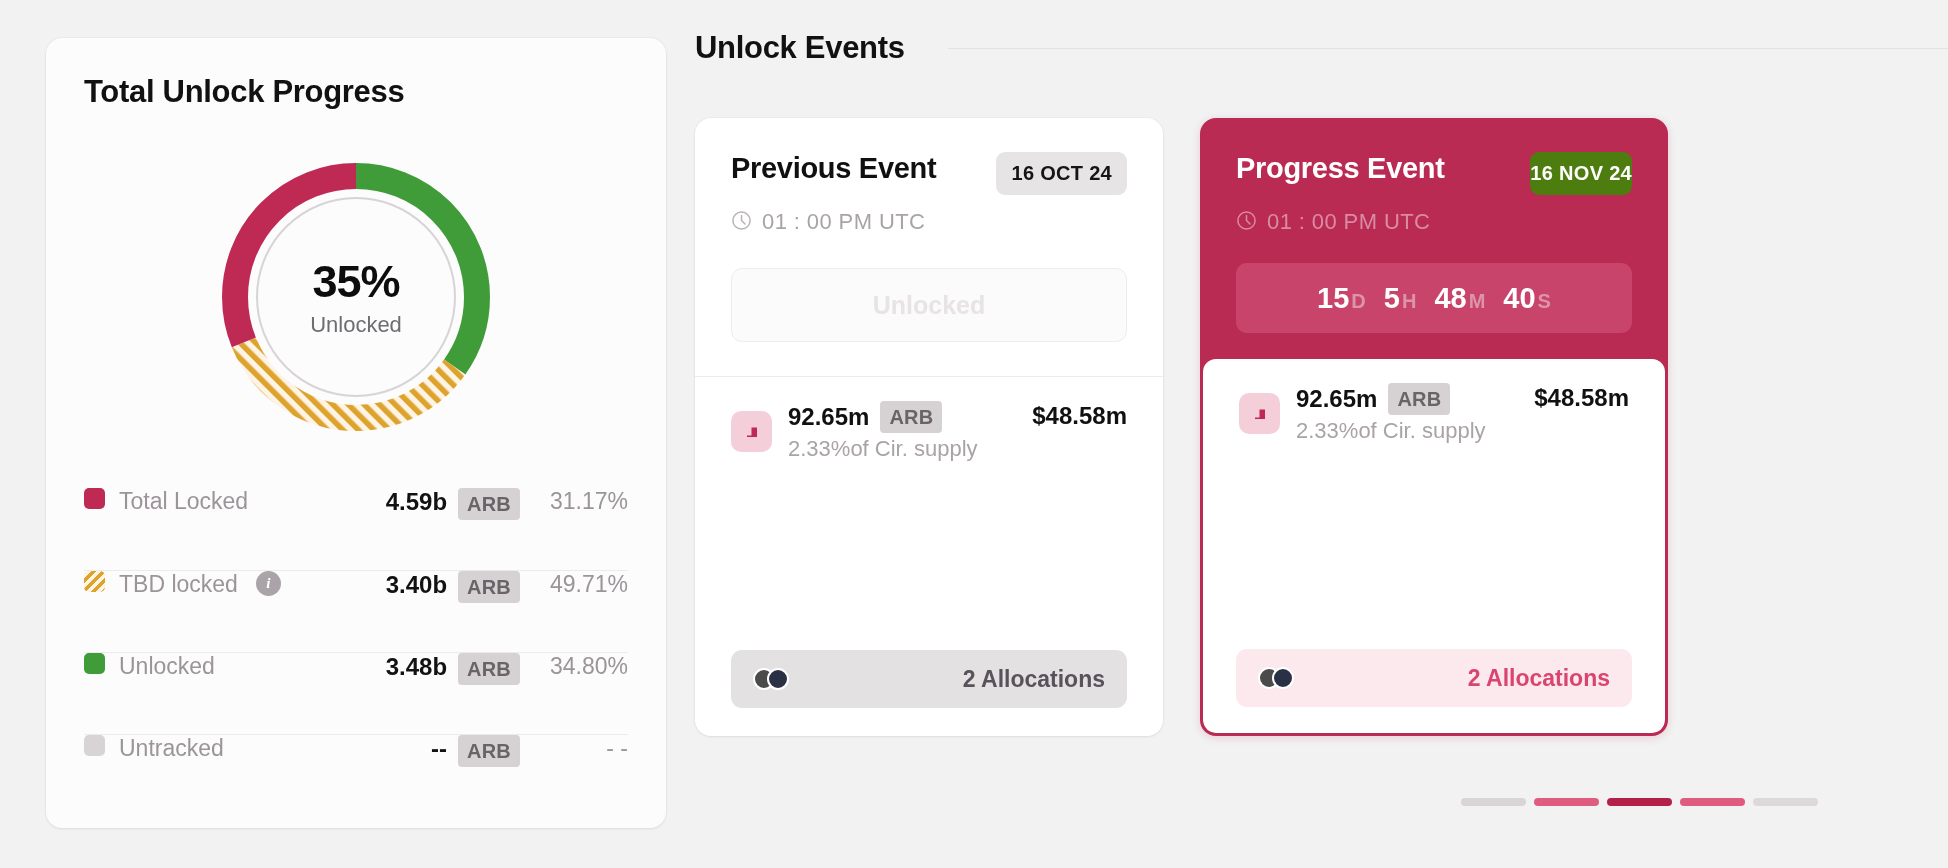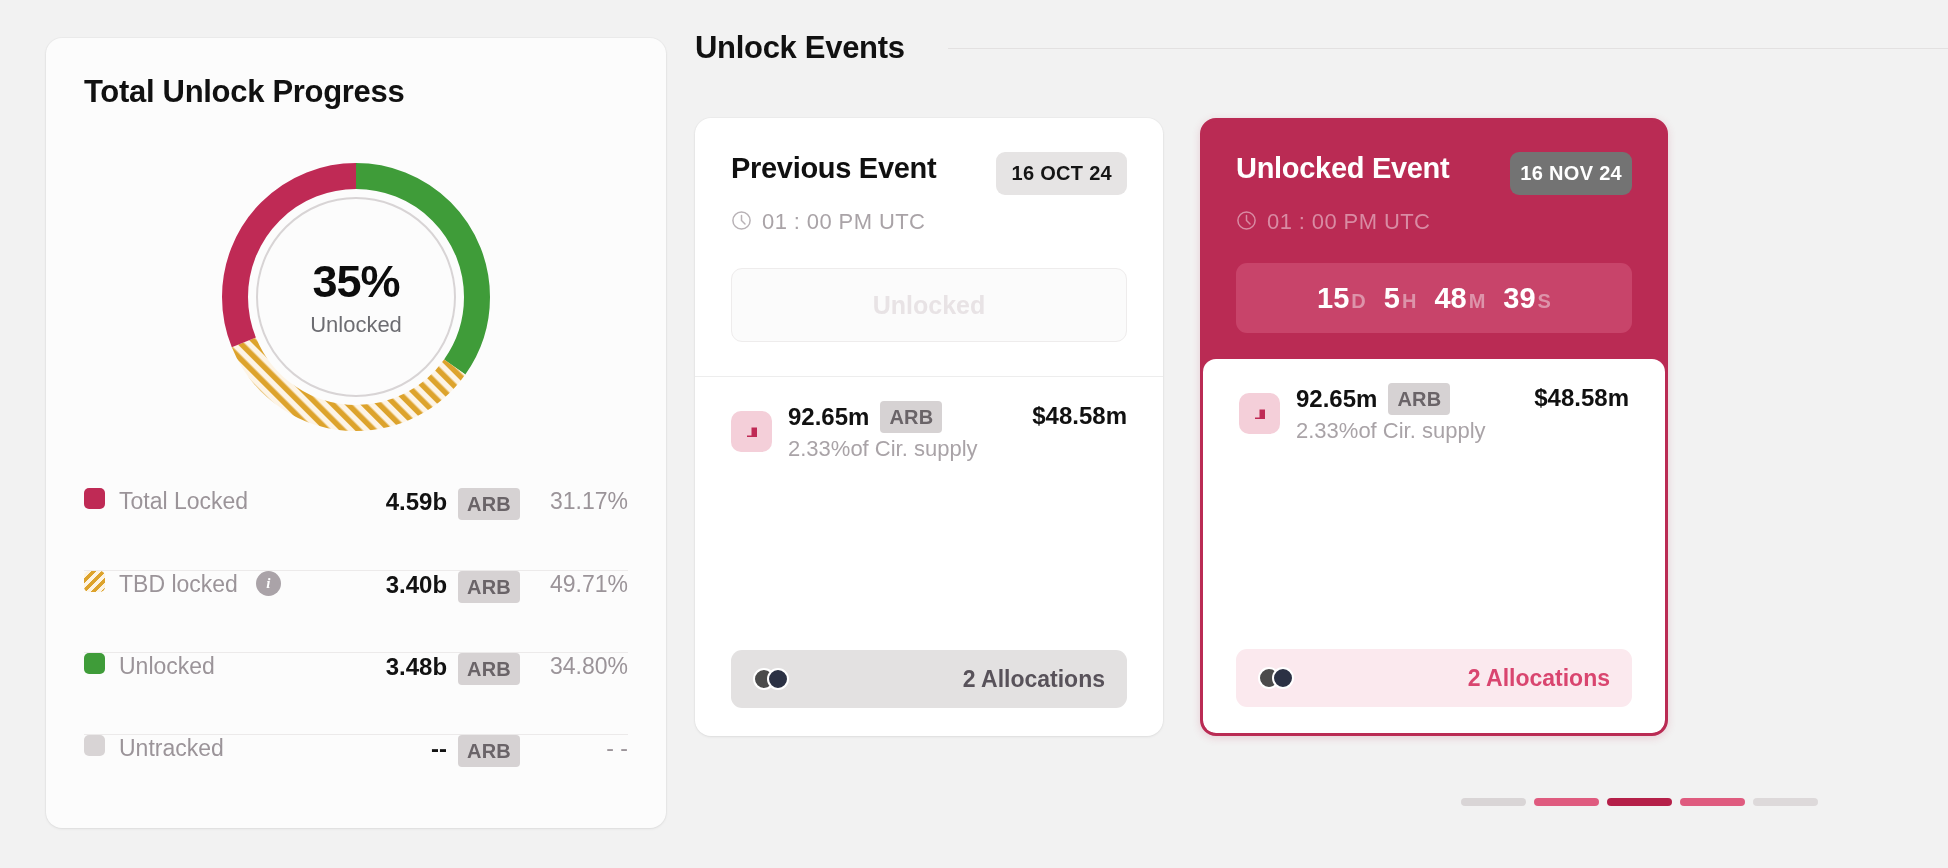--- a/index.html
+++ b/index.html
@@ -159,22 +159,22 @@
   .up-card {
     background: #ba2b54;
     border: 3px solid #ba2b54;
     height: 618px;
     box-shadow: 0 2px 8px rgba(186,43,84,.18);
   }
   .up-head { padding: 31px 33px 0 33px; }
   .up-name { font-size: 29px; font-weight: 700; color: #fff; letter-spacing: -.3px; }
   .up-date-pill {
     font-size: 20px; font-weight: 700; letter-spacing: .3px;
-    padding: 10px 10px; border-radius: 9px;
-    background: #737373; color: #fff; white-space: nowrap;
+    padding: 10px 0; border-radius: 9px;
+    background: #4d7c0f; color: #fff; white-space: nowrap;
   }
   .up-time-txt { font-size: 22px; color: #d98ba3; letter-spacing: .4px; }
 
   .countdown {
     margin: 28px 33px 0 33px; height: 70px;
     border-radius: 11px; background: #c8446a;
     display: flex; align-items: center; justify-content: center;
     gap: 18px;
   }
   .cd-seg { display: flex; align-items: baseline; }
@@ -331,21 +331,21 @@
             <span class="a1"></span>
             <span class="a2"></span>
           </span>
           <span class="alloc-count">2 Allocations</span>
         </div>
       </div>
 
       <div class="event-card up-card">
         <div class="up-head">
           <div class="ev-head-top">
-            <div class="up-name">Unlocked Event</div>
+            <div class="up-name">Progress Event</div>
             <div class="up-date-pill">16 NOV 24</div>
           </div>
           <div class="ev-time">
             <span class="clock-ico">
               <svg width="21" height="21" viewBox="0 0 21 21">
                 <circle cx="10.5" cy="10.5" r="8.6" fill="none" stroke="#d98ba3" stroke-width="1.5"></circle>
                 <path d="M10.5 5.6 V10.5 L14 14" fill="none" stroke="#d98ba3" stroke-width="1.5" stroke-linecap="round"></path>
               </svg>
             </span>
             <span class="up-time-txt">01 : 00 PM UTC</span>
@@ -359,21 +359,21 @@
           </span>
           <span class="cd-seg">
             <span class="cd-num">5</span>
             <span class="cd-unit">H</span>
           </span>
           <span class="cd-seg">
             <span class="cd-num">48</span>
             <span class="cd-unit">M</span>
           </span>
           <span class="cd-seg">
-            <span class="cd-num">39</span>
+            <span class="cd-num">40</span>
             <span class="cd-unit">S</span>
           </span>
         </div>
 
         <div class="up-body">
           <div class="alloc-row">
             <span class="token-ico">
               <svg width="22" height="22" viewBox="0 0 22 22">
                 <path d="M6 14.5 L10.5 14.5 L10.5 6.5 L16 6.5 L16 16 L6 16 Z" fill="#bf2a55"></path>
               </svg>

